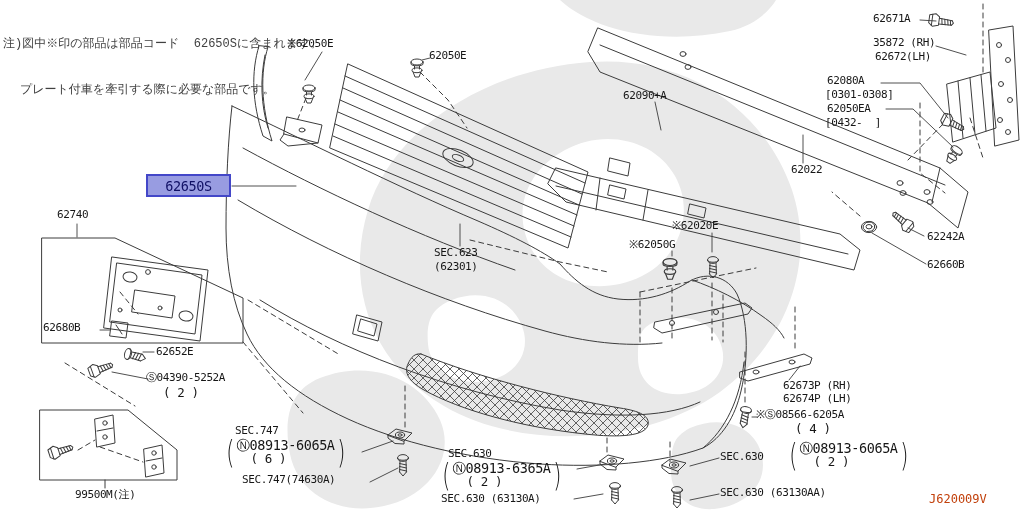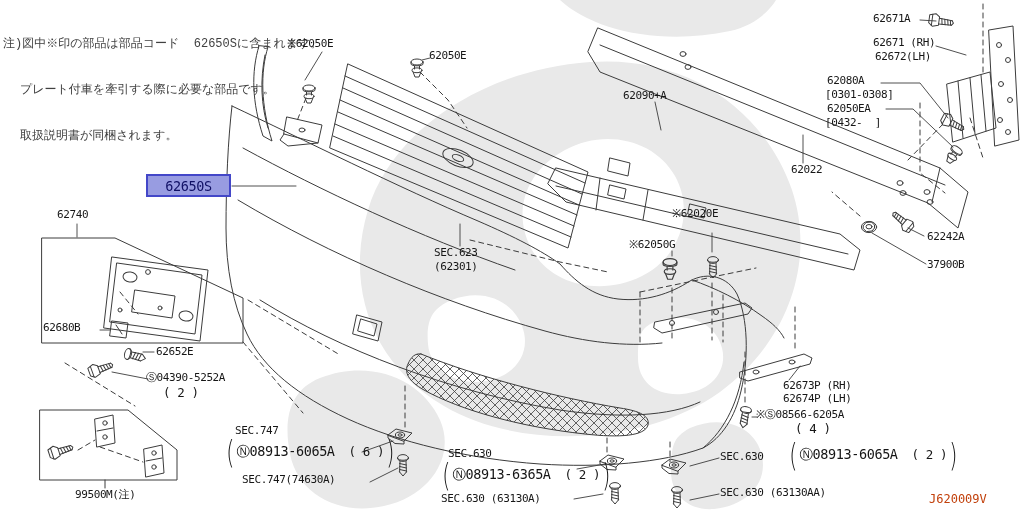--- a/index.html
+++ b/index.html
@@ -13,21 +13,21 @@
   .lbl{position:absolute;font-size:11px;line-height:14px;color:#161616;white-space:pre;letter-spacing:-0.4px}
   .note{position:absolute;left:3px;top:6px;font-family:Liberation Mono, monospace;
         font-size:12px;line-height:15.4px;color:#404040;white-space:pre}
   .note .in{padding-left:17px}
   .hl{position:absolute;left:146px;top:174px;width:85px;height:23px;background:#989ce1;
       border:2px solid #4347c8;box-sizing:border-box;display:flex;align-items:center;justify-content:center;
       color:#101065;font-size:13.5px;letter-spacing:-0.4px;cursor:pointer}
   .pgroup{position:absolute;display:flex;align-items:center;color:#161616}
   .bp{font-size:32px;font-family:"DejaVu Sans","Liberation Sans",sans-serif;font-weight:300;
       transform:scaleX(0.65);color:#161616;line-height:30px}
-  .pg{display:flex;flex-direction:row;font-size:13.5px;line-height:13.5px;white-space:pre;letter-spacing:-0.4px}
+  .pg{display:flex;flex-direction:column;font-size:13.5px;line-height:13.5px;white-space:pre;letter-spacing:-0.4px}
   .pg .q{padding-left:14px;font-size:12.5px}
   .code{position:absolute;font-size:12px;color:#c2410c;letter-spacing:0}
 </style>
 </head>
 <body>
 
 <div class="stage">
 
 <svg class="art" width="1024" height="510" viewBox="0 0 1024 510">
   <defs>
@@ -286,46 +286,45 @@
     <path d="M577,469 L605,464"></path>
     <path d="M574,499 L603,494"></path>
     <path d="M719,458 L690,466"></path>
     <path d="M719,494 L690,500"></path>
   </g>
 </svg>
 
 <div class="note">
   <div>注)図中※印の部品は部品コード  62650Sに含まれます。</div>
   <div class="in">プレート付車を牽引する際に必要な部品です。</div>
-  <div class="in">取扱説明書が同梱されます。</div>
 </div>
 
 <div class="hl">62650S</div>
 
 <div class="lbl" style="left:287px;top:37px">※62050E</div>
 <div class="lbl" style="left:429px;top:49px">62050E</div>
 <div class="lbl" style="left:873px;top:12px">62671A</div>
-<div class="lbl" style="left:873px;top:36px">62671 (RH)</div>
+<div class="lbl" style="left:873px;top:36px">35872 (RH)</div>
 <div class="lbl" style="left:875px;top:50px">62672(LH)</div>
 <div class="lbl" style="left:827px;top:74px">62080A</div>
 <div class="lbl" style="left:825px;top:88px">[0301-0308]</div>
 <div class="lbl" style="left:827px;top:102px">62050EA</div>
 <div class="lbl" style="left:825px;top:116px">[0432-  ]</div>
 <div class="lbl" style="left:623px;top:89px">62090+A</div>
 <div class="lbl" style="left:791px;top:163px">62022</div>
 <div class="lbl" style="left:57px;top:208px">62740</div>
-<div class="lbl" style="left:672px;top:207px">※62020E</div>
+<div class="lbl" style="left:672px;top:219px">※62020E</div>
 <div class="lbl" style="left:629px;top:238px">※62050G</div>
 <div class="lbl" style="left:434px;top:246px"><span>SEC.623</span><br><span>(62301)</span></div>
 <div class="lbl" style="left:43px;top:321px">62680B</div>
 <div class="lbl" style="left:156px;top:345px">62652E</div>
 <div class="lbl" style="left:146px;top:371px">Ⓢ04390-5252A</div>
 <div class="lbl" style="left:163px;top:386px;font-size:12.5px">( 2 )</div>
 <div class="lbl" style="left:927px;top:230px">62242A</div>
-<div class="lbl" style="left:927px;top:258px">37900B</div>
+<div class="lbl" style="left:927px;top:258px">62660B</div>
 <div class="lbl" style="left:783px;top:379px">62673P (RH)</div>
 <div class="lbl" style="left:783px;top:392px">62674P (LH)</div>
 <div class="lbl" style="left:756px;top:408px">※Ⓢ08566-6205A</div>
 <div class="lbl" style="left:795px;top:422px;font-size:12.5px">( 4 )</div>
 <div class="lbl" style="left:235px;top:424px">SEC.747</div>
 <div class="pgroup" style="left:224px;top:437px">
   <span class="bp">(</span>
   <span class="pg"><span>Ⓝ08913-6065A</span><span class="q">( 6 )</span></span>
   <span class="bp">)</span>
 </div>

